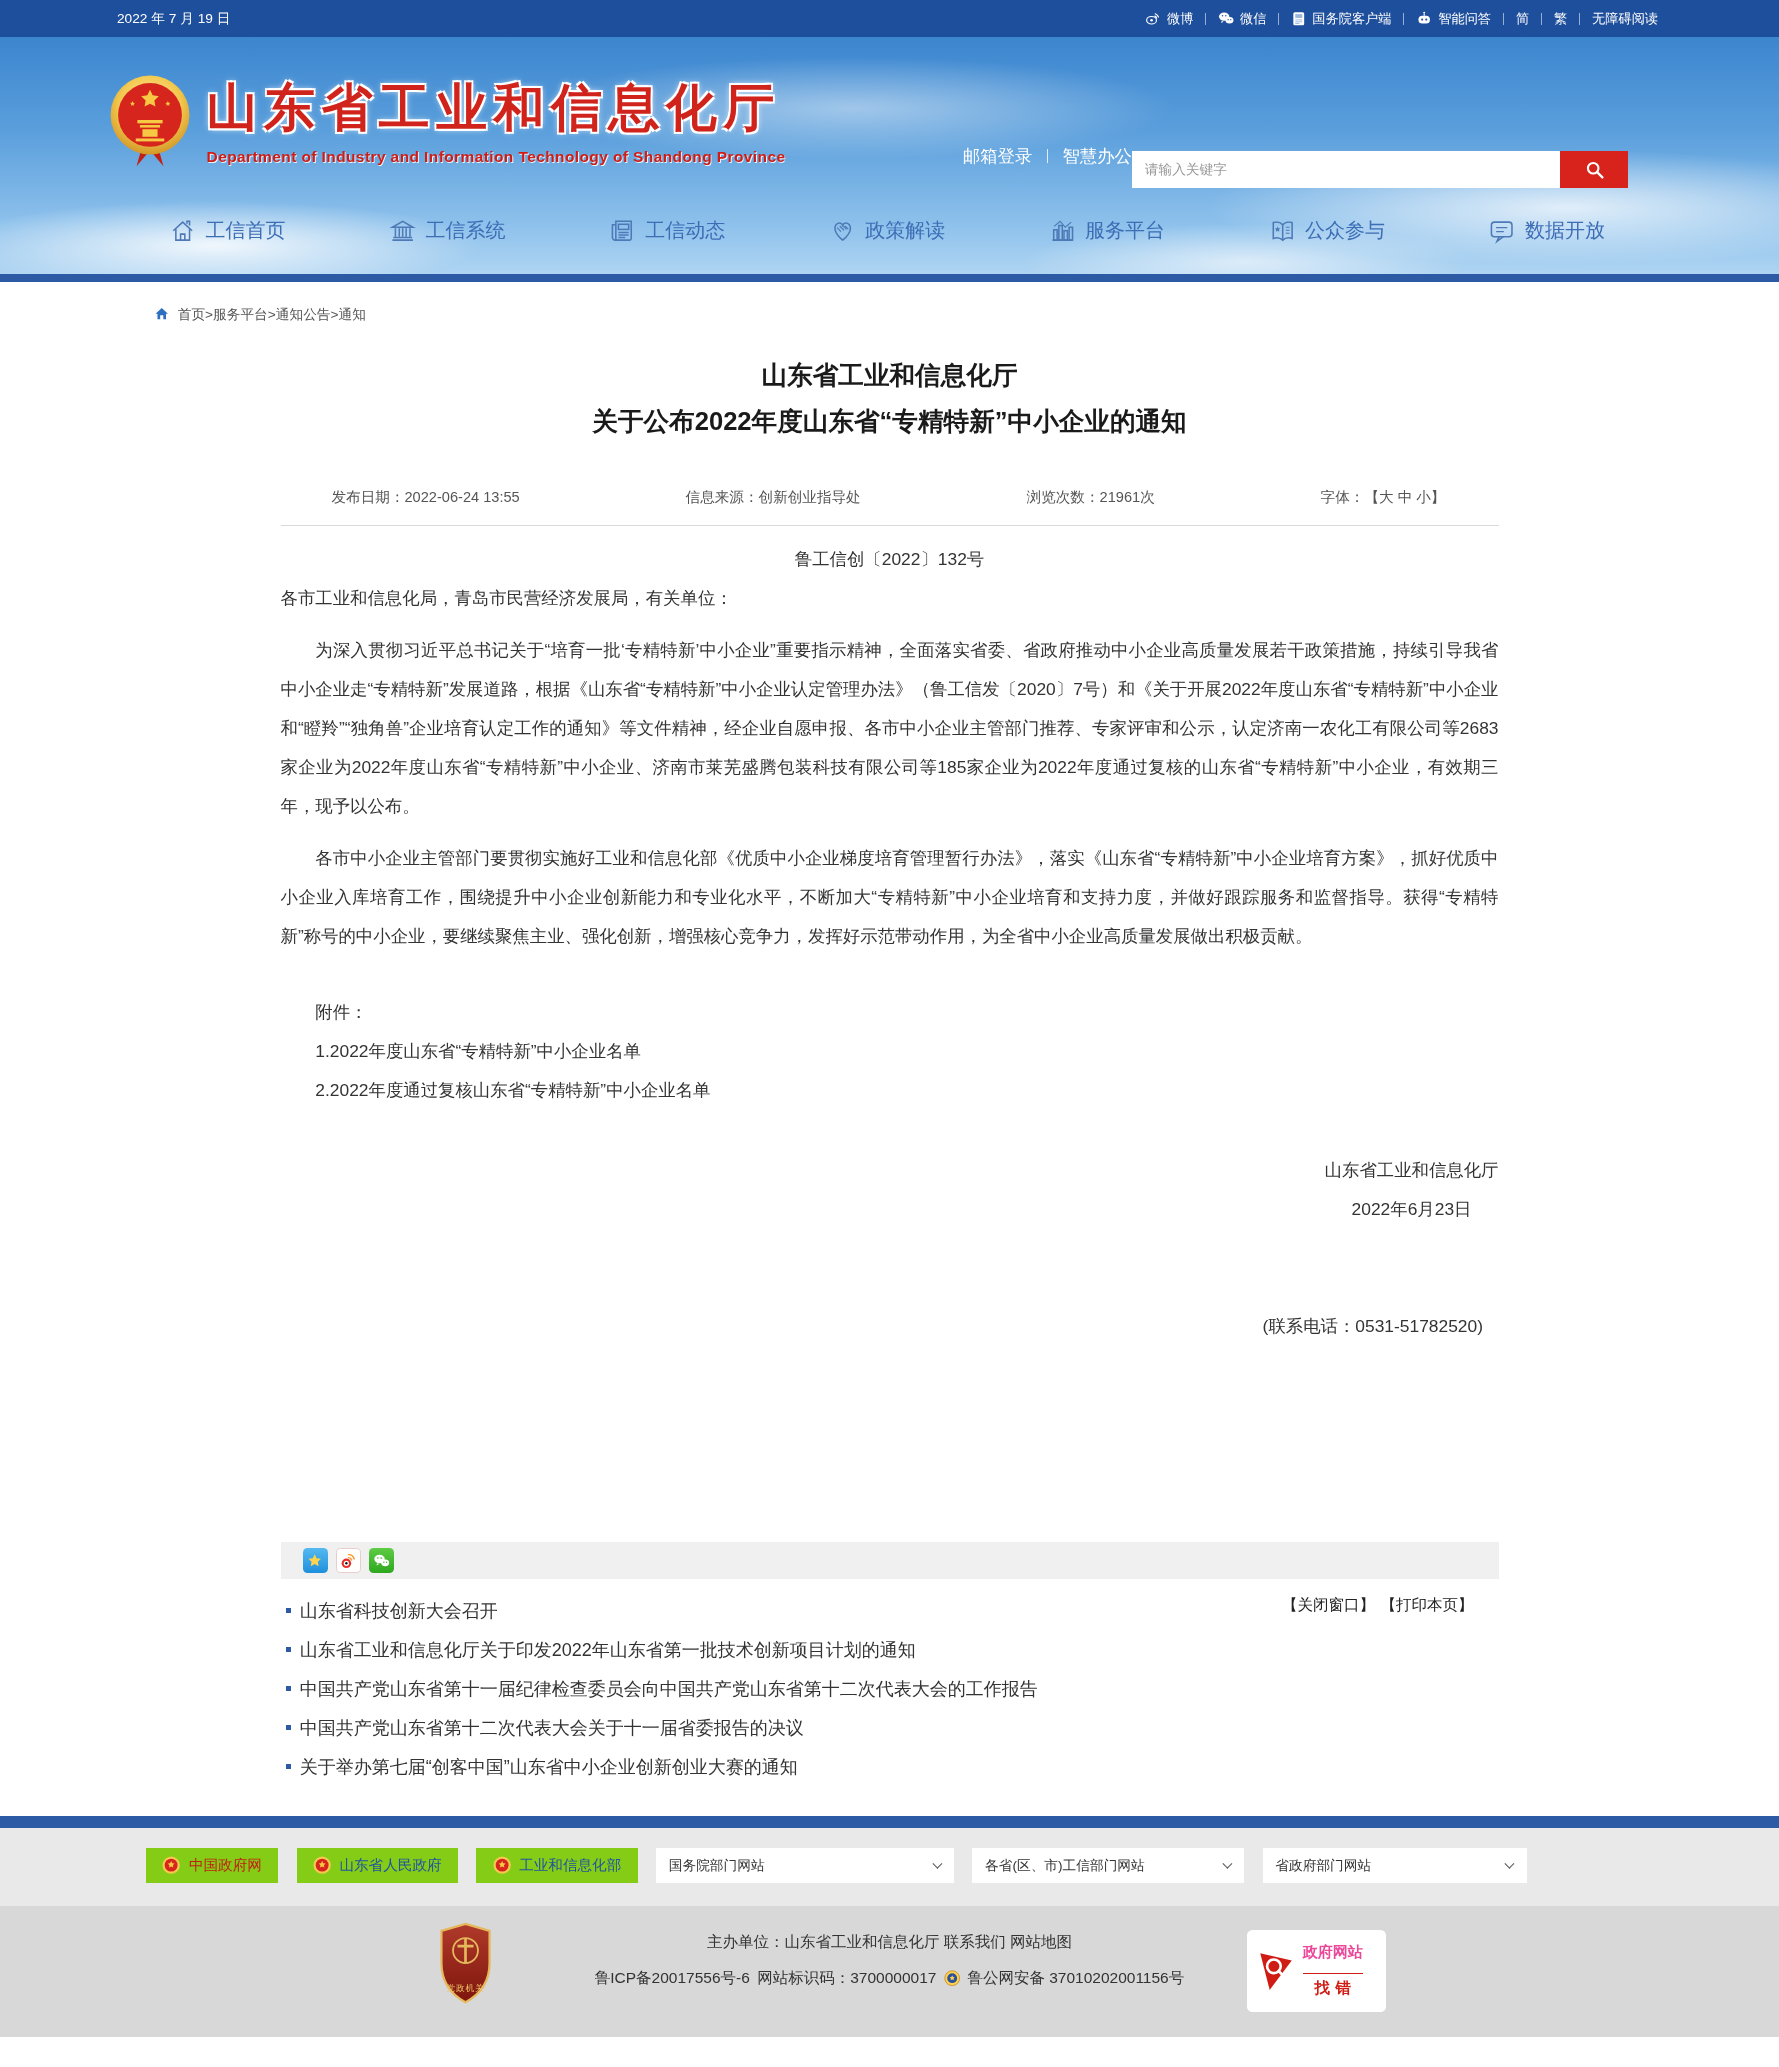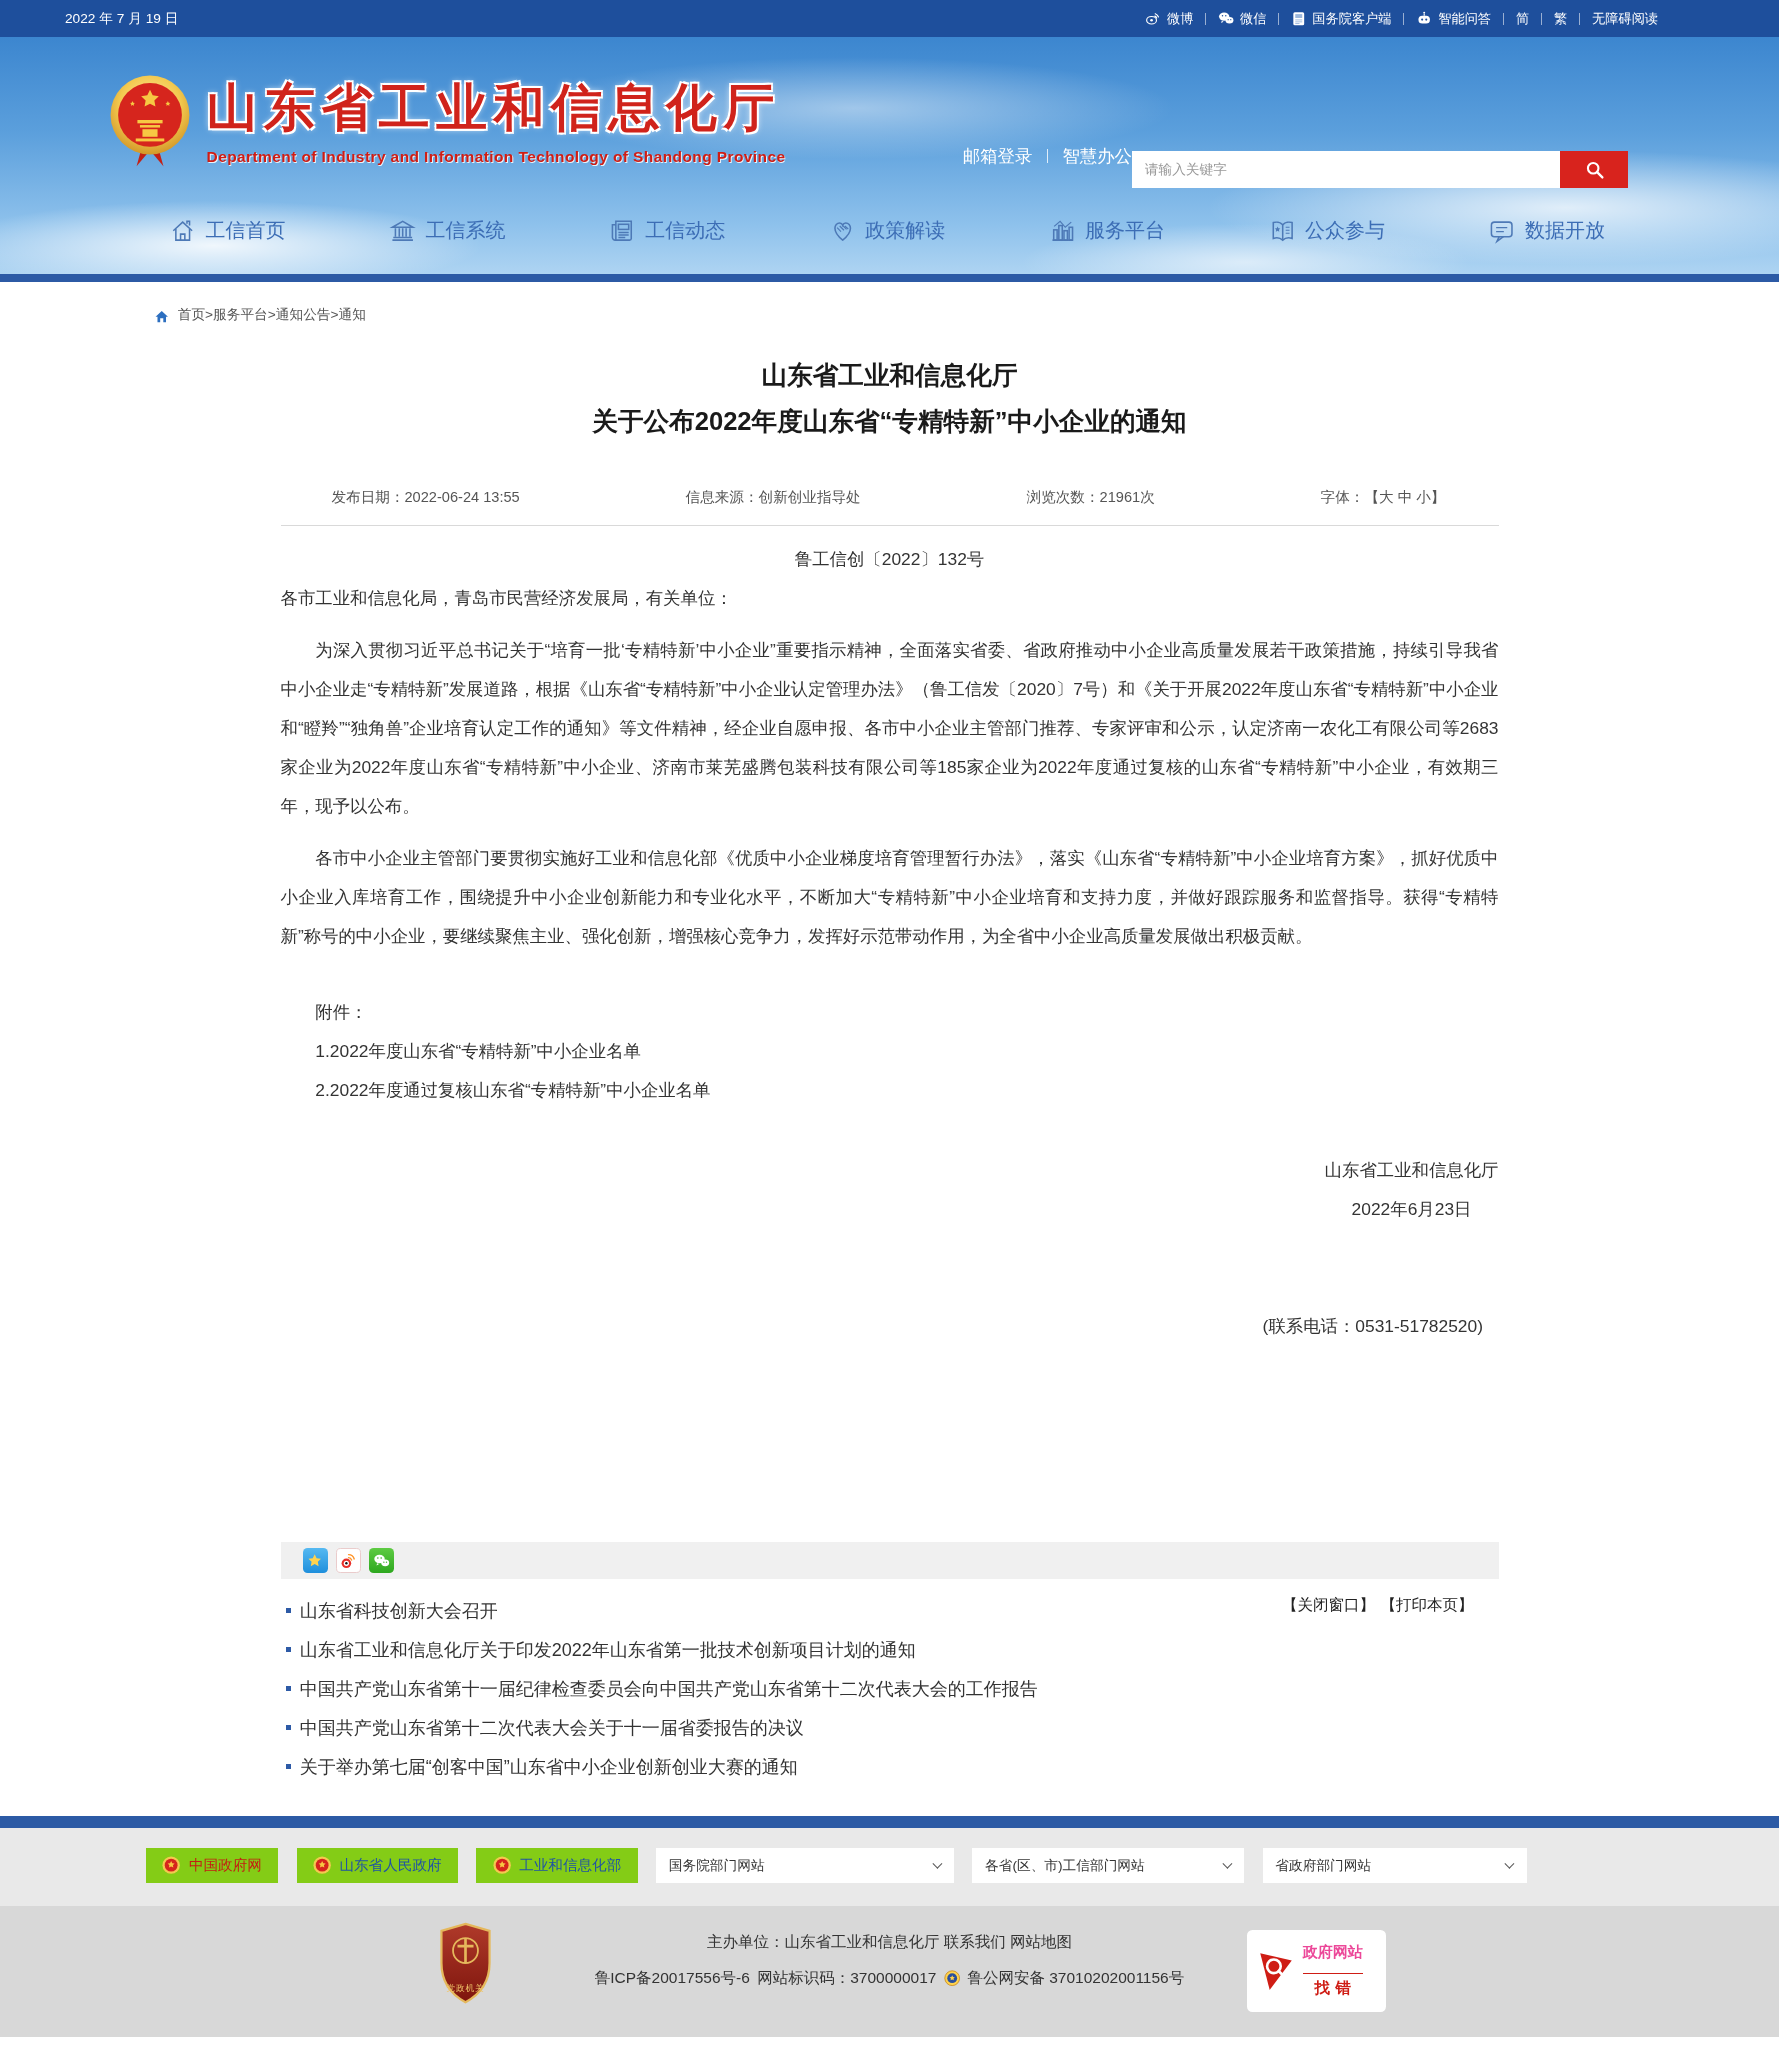--- a/index.html
+++ b/index.html
@@ -3,21 +3,21 @@
 <meta charset="utf-8">
 <style>
   * { box-sizing: border-box; }
   html,body { margin:0; padding:0; }
   body {
     width:1779px; min-height:2068px; background:#fff;
     font-family:"Liberation Sans","DejaVu Sans",sans-serif; color:#333;
   }
   
   .topbar { height:37px; background:#1e4f9c; display:flex; align-items:center;
-    justify-content:space-between; padding:0 121px 0 65px; color:#fff; font-size:13.7px; }
+    justify-content:space-between; padding:0 121px 0 117px; color:#fff; font-size:13.7px; }
   .topbar-right { display:flex; align-items:center; gap:12px; }
   .tb-item { display:flex; align-items:center; gap:5.5px; color:#fff; cursor:pointer; font-size:13.2px; }
   .tb-sep { width:0.9px; height:12px; background:rgba(255,255,255,.55); }
   
   .header {
     background:
       radial-gradient(ellipse 384px 64px at 12% 88%, rgba(255,255,255,.85), rgba(255,255,255,0) 70%),
       radial-gradient(ellipse 457px 73px at 48% 30%, rgba(255,255,255,.45), rgba(255,255,255,0) 70%),
       radial-gradient(ellipse 512px 82px at 88% 72%, rgba(255,255,255,.75), rgba(255,255,255,0) 70%),
       radial-gradient(ellipse 320px 55px at 70% 95%, rgba(255,255,255,.6), rgba(255,255,255,0) 70%),
@@ -37,21 +37,21 @@
   .search-input { width:428px; height:37px; border:none; outline:none; padding:0 12.8px; font-size:13.7px;
     font-family:inherit; color:#333; }
   .search-input::placeholder { color:#999; }
   .search-btn { width:68px; height:37px; background:#d8231d; border:none; display:flex;
     align-items:center; justify-content:center; cursor:pointer; }
   
   .nav { display:flex; justify-content:space-between; align-items:center; padding:0 174px 0 169px; height:86px; }
   .nav-item { display:flex; align-items:center; gap:9.1px; color:#3c6db5; font-size:20px; cursor:pointer; }
   .blue-bar { height:8.2px; background:#2c5aa5; }
   
-  .breadcrumb { display:flex; align-items:flex-end; gap:8.2px; padding:24px 0 0 154px; font-size:13.7px; color:#555; }
+  .breadcrumb { display:flex; align-items:flex-start; gap:8.2px; padding:24px 0 0 154px; font-size:13.7px; color:#555; }
   
   .article { width:1218px; margin:0 auto; }
   .art-title { text-align:center; font-size:25.6px; font-weight:700; color:#1a1a1a; line-height:46px; margin:27.4px 0 0; }
   .art-meta { display:flex; justify-content:space-between; padding:0 53px 18.3px 51px; margin-top:44px;
     font-size:14.6px; color:#555; border-bottom:0.9px solid #d9d9d9; }
   .art-meta .mv { color:#555; }
   .doc-body { font-size:17.4px; line-height:39px; color:#333; margin-top:14.6px; }
   .doc-number { text-align:center; }
   .doc-para { margin:12.8px 0 0; text-indent:2em; text-align:justify; }
   .salutation { margin:0; }

